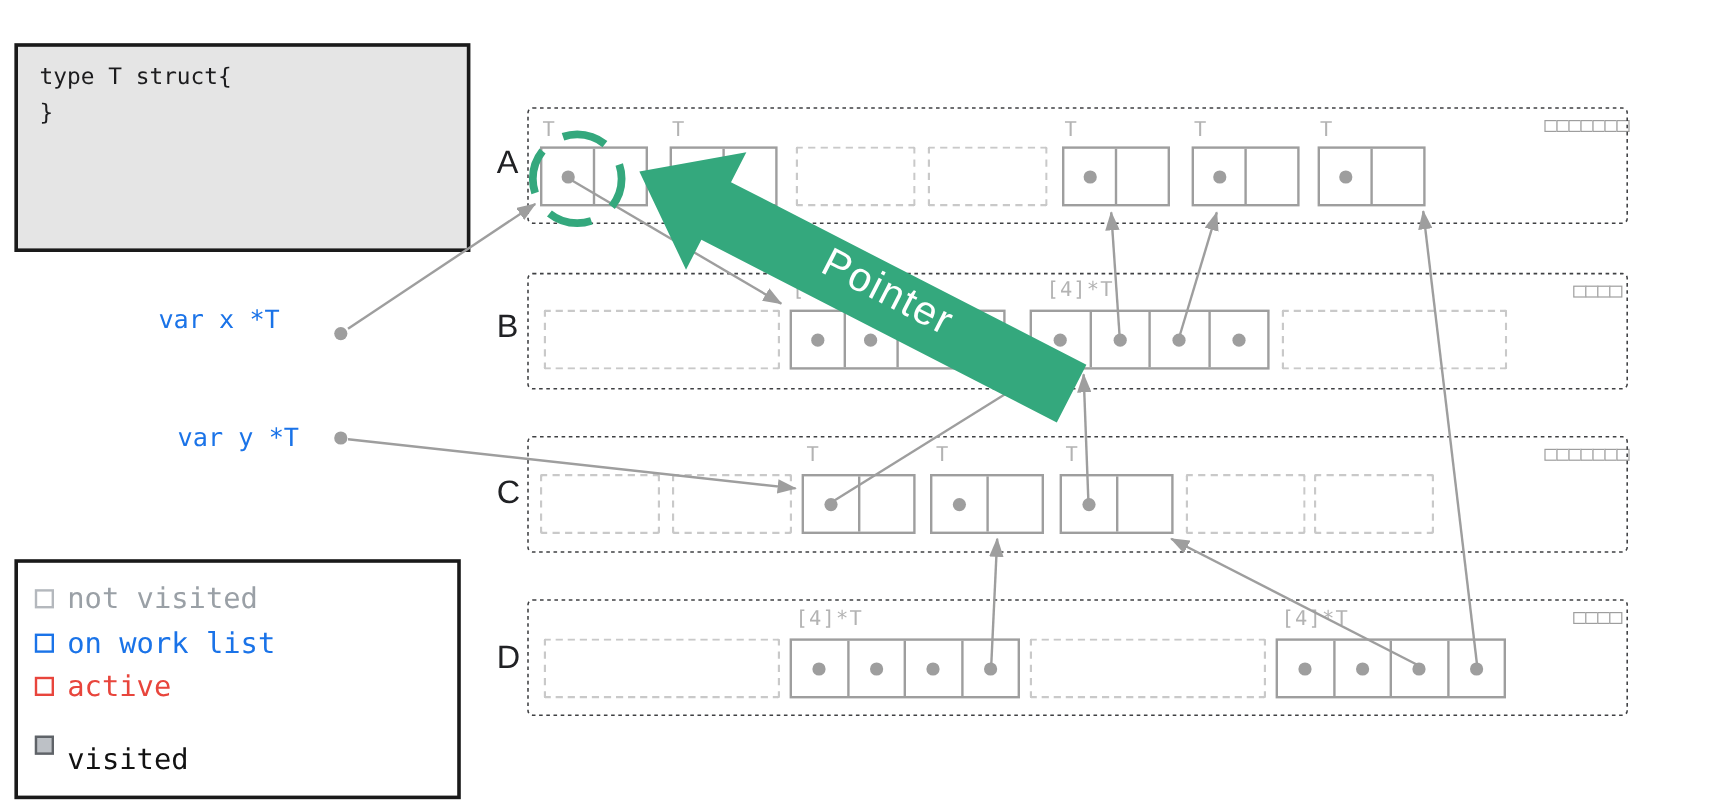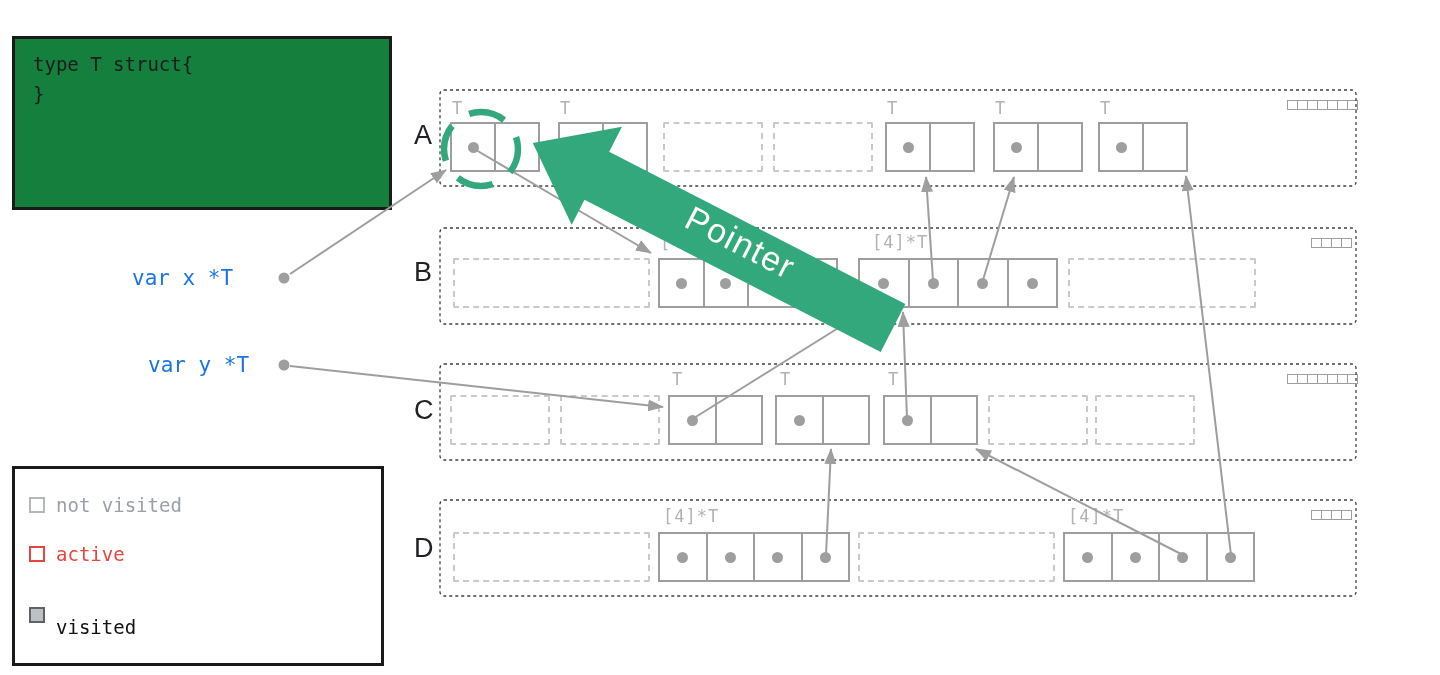--- a/index.html
+++ b/index.html
@@ -3,32 +3,32 @@
 <meta charset="utf-8">
 <style>
   html, body { margin: 0; padding: 0; background: #ffffff; }
   .stage {
     position: relative; width: 1440px; height: 675px; background: #fff;
     font-family: "DejaVu Sans Mono", monospace; overflow: hidden;
   }
   
   .code-box {
     position: absolute; left: 12px; top: 36px; width: 338px; height: 148px;
-    border: 3px solid #1a1a1a; padding: 10px 18px; color: #1c1c1e; background: #15803d;
+    border: 3px solid #1a1a1a; padding: 10px 18px; color: #1c1c1e; background: #e5e5e5;
   }
   .code-line { font-size: 19px; line-height: 30px; white-space: pre; }
   
   .var-label { position: absolute; font-size: 21px; color: #1a73e8; white-space: pre; }
   
   .legend-box {
     position: absolute; left: 12px; top: 466px; width: 338px; height: 170px;
     border: 3px solid #1a1a1a; padding: 12px 14px; background: #fff;
     display: flex; flex-direction: column; justify-content: space-around;
   }
-  .legend-item { display: flex; align-items: center; gap: 11px; font-size: 19px; }
+  .legend-item { display: flex; align-items: center; gap: 11px; font-size: 24px; }
   .swatch { width: 12px; height: 12px; border: 2.5px solid; flex: 0 0 auto; background: #fff; }
   .sw-gray   { border-color: #b4b8bd; }
   .sw-blue   { border-color: #1a73e8; }
   .sw-red    { border-color: #e8453c; }
   .sw-filled { border-color: #5f6368; background: #bdc1c6; }
   .c-gray  { color: #9aa0a6; }
   .c-blue  { color: #1a73e8; }
   .c-red   { color: #e8453c; }
   .c-black { color: #111111; margin-top: 24px; }
   
@@ -61,27 +61,31 @@
 </head>
 <body>
 
 <div class="stage">
 
   <div class="code-box">
     <div class="code-line">type T struct{</div>
     <div class="code-line">}</div>
   </div>
 
-  <div class="var-label" style="left:132px; top:266px;">var x *T</div>
+  <div class="var-label" style="left:132px; top:254px;">var x *T</div>
   <div class="var-label" style="left:148px; top:353px;">var y *T</div>
 
   <div class="legend-box">
     <div class="legend-item">
       <span class="swatch sw-gray"></span>
       <span class="c-gray">not visited</span>
+    </div>
+    <div class="legend-item">
+      <span class="swatch sw-blue"></span>
+      <span class="c-blue">on work list</span>
     </div>
     <div class="legend-item">
       <span class="swatch sw-red"></span>
       <span class="c-red">active</span>
     </div>
     <div class="legend-item">
       <span class="swatch sw-filled"></span>
       <span class="c-black">visited</span>
     </div>
   </div>

